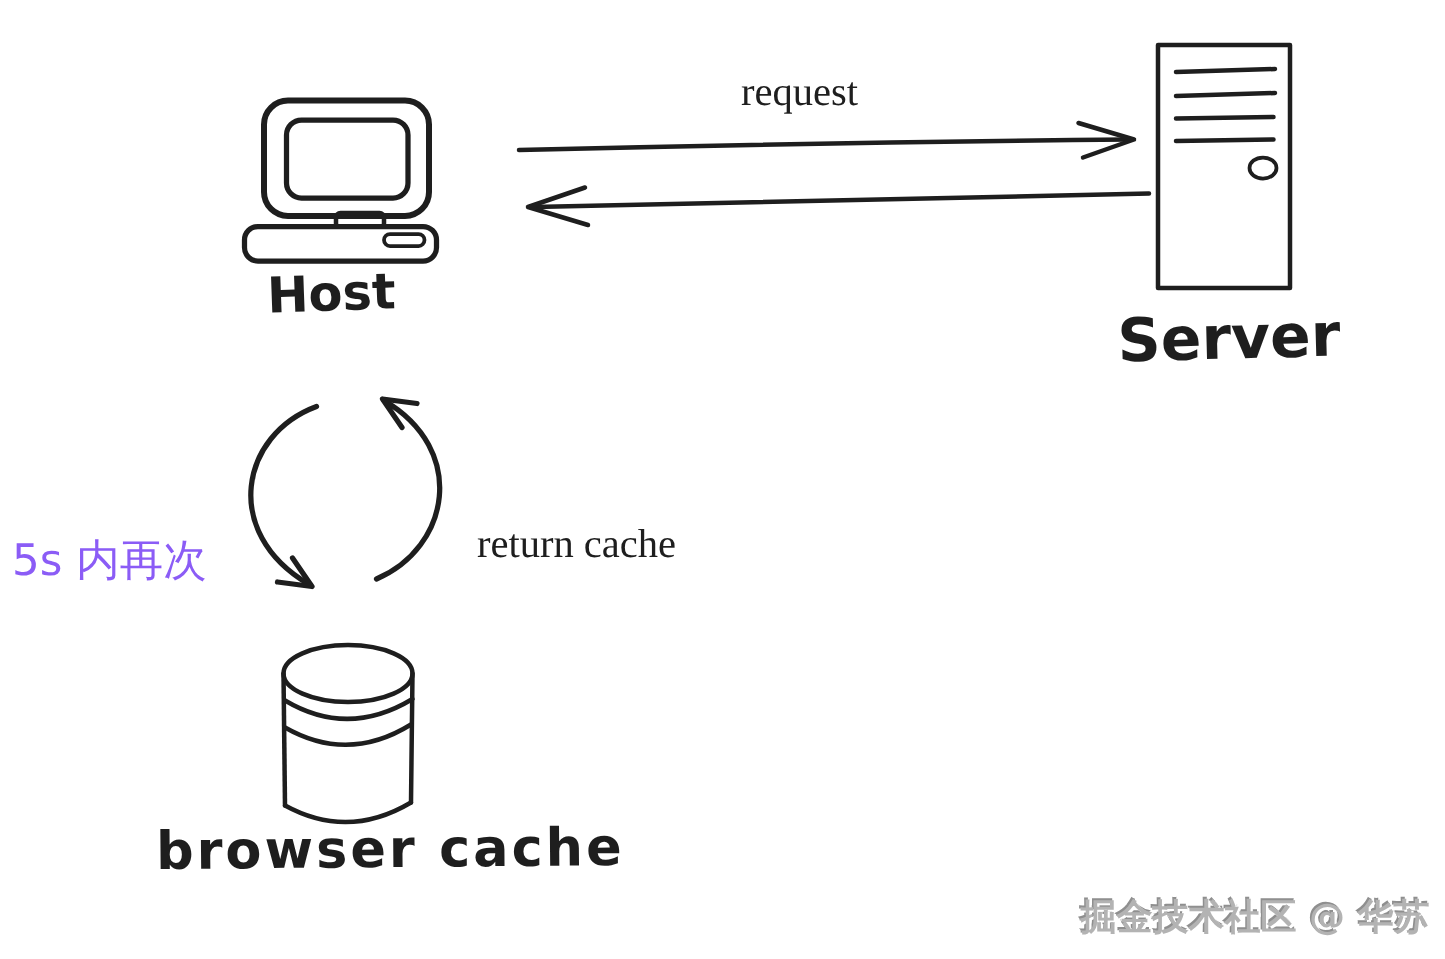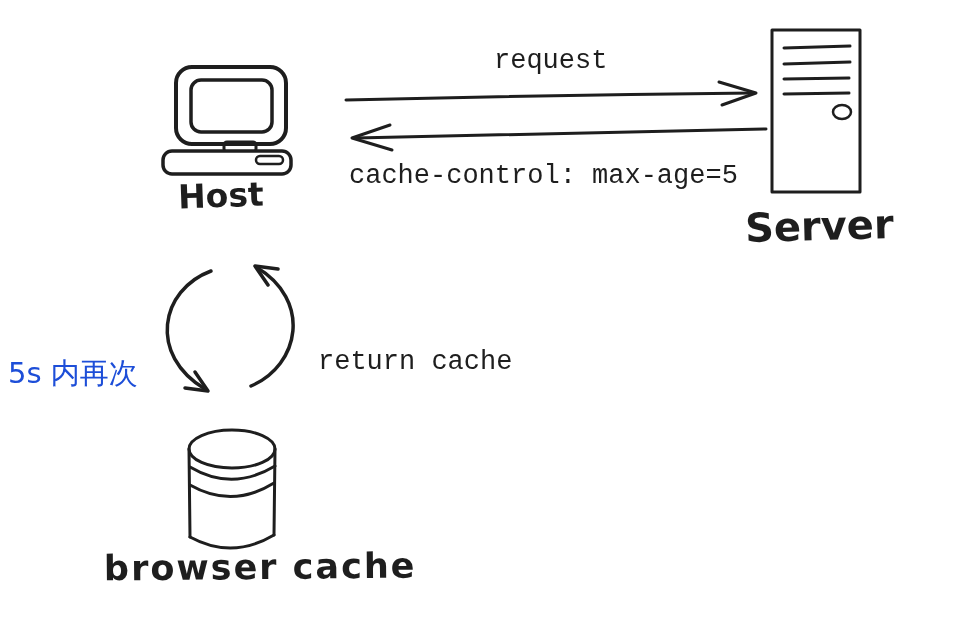--- a/index.html
+++ b/index.html
@@ -16,40 +16,40 @@
     position: absolute;
     left: 0; top: 0;
     width: 963px; height: 639px;
   }
   .label {
     position: absolute;
     color: #1e1e1e;
     white-space: pre;
   }
   .mono {
-    font-family: Liberation Mono, monospace;
+    font-family: Liberation Serif, serif;
     font-size: 27px;
     font-weight: 500;
   }
   .hand {
     font-family: "DejaVu Sans", sans-serif;
     font-weight: 600;
   }
   .host-label   { left: 178px; top: 176px; font-size: 33px; transform: rotate(-2deg); }
   .server-label { left: 745px; top: 203px; font-size: 40px; transform: rotate(-1.5deg); }
   .cache-label  { left: 104px; top: 547px; font-size: 35px; transform: rotate(-0.5deg); letter-spacing: 2px; }
   .request-label  { left: 494px; top: 46px; }
   .response-label { left: 349px; top: 161px; }
   .return-label   { left: 318px; top: 311px; margin-top: 36px; }
   .cn-note {
     left: 8px; top: 286px;
     font-size: 29px;
     line-height: 35px;
     font-weight: 500;
-    color: #1d4ed8;
+    color: #8b5cf6;
   }
   .watermark {
     position: absolute;
     right: 10px; top: 595px;
     font-size: 24px;
     font-weight: bold;
     color: #b3b3b3;
     text-shadow: 1.5px 1.5px 0 #ffffff, -1px -1px 0 #8f8f8f;
   }
 </style>
@@ -102,21 +102,21 @@
       <path d="M190 467 Q 232 492 275 466" stroke-width="3"></path>
       <path d="M190 485 Q 232 509 274 483" stroke-width="3"></path>
     </g>
   </svg>
 
   <div class="label hand host-label">Host</div>
   <div class="label hand server-label">Server</div>
   <div class="label hand cache-label">browser cache</div>
 
   <div class="label mono request-label">request</div>
-  <div class="label mono response-label">cache-control: max-age=5</div>
   <div class="label mono return-label">return cache</div>
 
   <div class="label cn-note">
     <span style="display:block">5s 内再次</span>
   </div>
 
+  <div class="watermark">掘金技术社区 @ 华苏</div>
 
 </div>
 
 </body></html>

